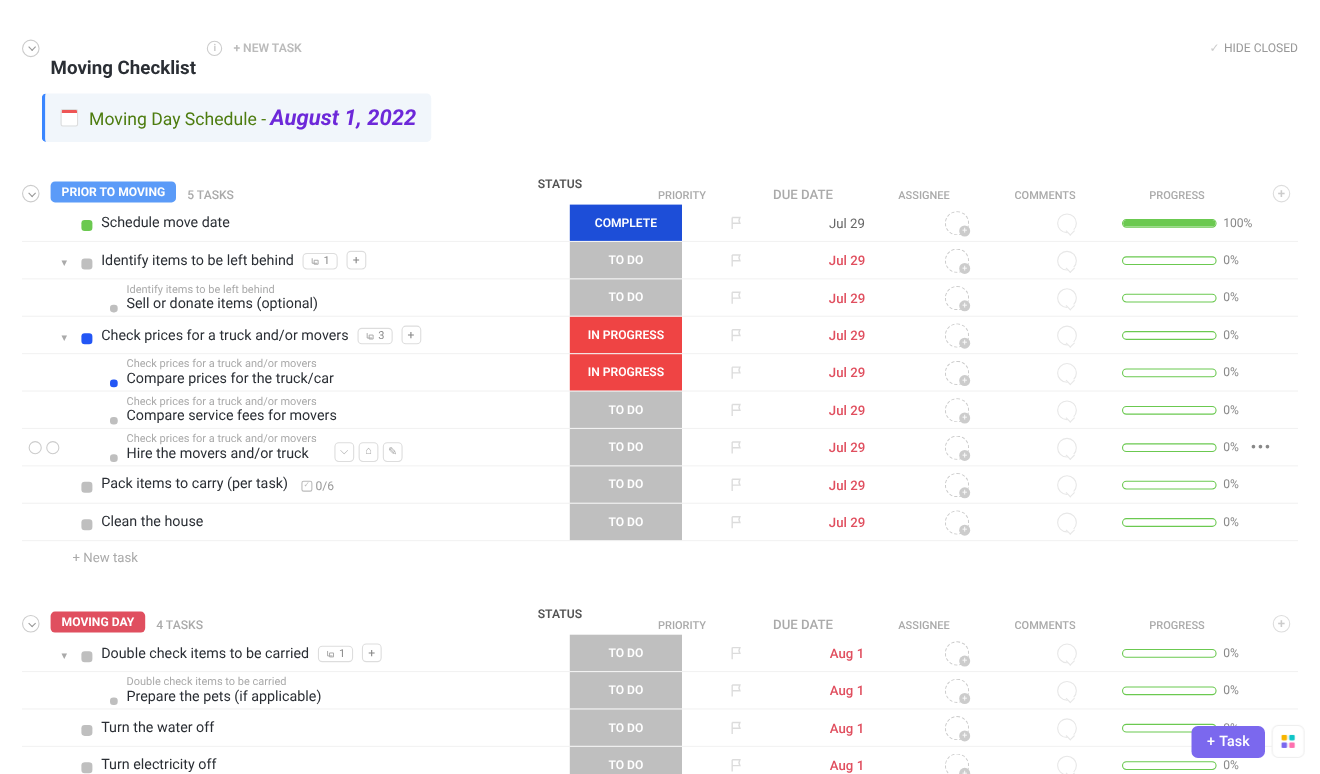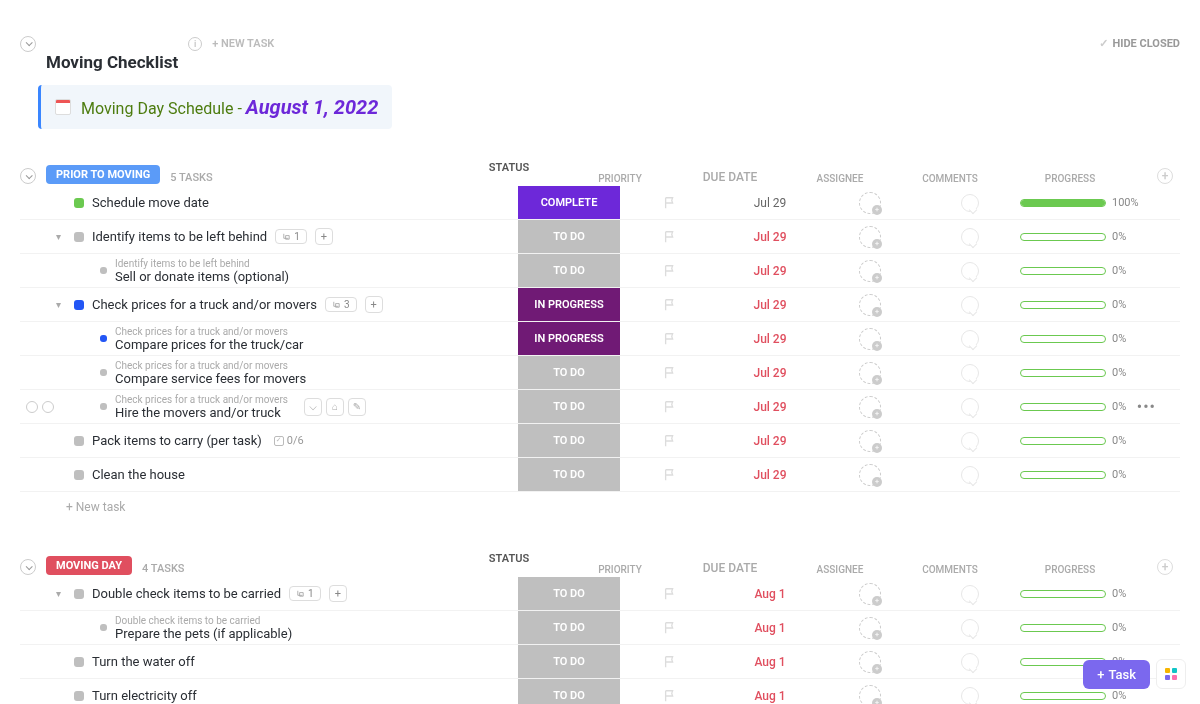--- a/index.html
+++ b/index.html
@@ -5,46 +5,46 @@
 * { box-sizing: border-box; margin: 0; padding: 0; }
 body { font-family: -apple-system, BlinkMacSystemFont, "Segoe UI", Roboto, sans-serif; font-size: 13px; color: #333; background: #fff; }
 .container { padding: 10px 20px; }
 .header { display: flex; align-items: center; gap: 10px; padding: 5px 0; }
 .collapse-circle { width: 16px; height: 16px; border: 1.5px solid #ccc; border-radius: 50%; display:flex; align-items:center; justify-content:center; cursor:pointer; }
 .chev-down { border: solid #999; border-width: 0 1.5px 1.5px 0; display:inline-block; padding:2px; transform: rotate(45deg) translateY(-1px); }
 .title { font-size: 17px; font-weight: 700; color: #2a2e34; margin-top: 37px; }
 .info-icon { width:14px; height:14px; border:1.5px solid #ccc; border-radius:50%; display:flex; align-items:center; justify-content:center; font-size:9px; color:#ccc; font-weight:bold; }
 .new-task-top { color: #bbb; font-size: 11px; font-weight:600; cursor:pointer; }
 .spacer { flex: 1; }
-.hide-closed { color: #999; font-size: 11px; font-weight:700; cursor:pointer; display:flex; align-items:center; gap:4px;}
+.hide-closed { color: #999; font-size: 11px; font-weight:400; cursor:pointer; display:flex; align-items:center; gap:4px;}
 .hide-closed::before { content:"✓"; color:#ccc; }
 .schedule-banner { background: #f1f6fb; border-left: 3px solid #3a86ff; padding: 10px 14px; margin: 8px 0 14px 18px; display: inline-flex; align-items: center; gap:10px; border-radius:4px; min-width:280px; }
 .schedule-banner .cal { width:16px; height:16px; background: linear-gradient(#e55 20%, #fff 20%); border:1px solid #ddd; border-radius:2px;}
 .schedule-text-1 { color:#4d7c0f; font-size:16px; }
 .schedule-text-2 { color:#6d28d9; font-size:20px; font-weight:700; font-style:italic; }
 .section-header { display:flex; align-items:flex-end; gap:10px; padding: 8px 0 2px 0; }
 .section-badge { padding: 3px 10px; border-radius: 4px; font-size: 11px; font-weight:700; color:#fff; text-transform: uppercase; }
 .badge-prior { background: #5b9bf8; }
 .badge-moving { background: #e04f5f; }
 .section-tasks { color:#aaa; font-size:11px; font-weight:500; }
 .col-headers { display:flex; align-items:center; font-size:10px; color:#aaa; text-transform:uppercase; font-weight:500; }
 .col-headers .name-col { flex:1; }
 .col-headers div { text-align:center; }
 .row { display:flex; align-items:center; border-bottom:1px solid #f2f2f2; min-height:32px; }
-.name-col { flex:1; display:flex; align-items:center; gap:8px; min-width:0; padding-left: 36px;}
+.name-col { flex:1; display:flex; align-items:flex-end; gap:8px; min-width:0; padding-left: 36px;}
 .status-col { width:102px; text-align:center; font-size:11px; font-weight:600; padding:10px 0; color:#555; }
 .priority-col { width:100px; display:flex; justify-content:center; }
 .due-col { width:100px; text-align:center; font-size:12px; }
 .assignee-col { width:100px; display:flex; justify-content:center; }
 .comments-col { width:100px; display:flex; justify-content:center; }
 .progress-col { width:130px; display:flex; align-items:center; gap:6px; padding-right:10px;}
 .plus-col { width:30px; }
-.status-complete { background:#6d28d9; color:#fff; }
+.status-complete { background:#1d4ed8; color:#fff; }
 .status-todo { background:#bfbfbf; color:#fff; }
-.status-progress { background:#701a75; color:#fff; }
+.status-progress { background:#ef4444; color:#fff; }
 .due-red { color:#e04f5f; font-weight:500; }
 .due-normal { color:#666; }
 .flag { width:14px; height:14px; position:relative; opacity:0.4; }
 .flag svg { width:14px; height:14px; stroke:#aaa; fill:none; stroke-width:1.5; }
 .assignee-circle { width:22px; height:22px; border:1.5px dashed #ccc; border-radius:50%; position:relative; }
 .assignee-circle::after { content:"+"; position:absolute; bottom:-2px; right:-2px; width:10px; height:10px; background:#ccc; color:#fff; border-radius:50%; font-size:8px; display:flex; align-items:center; justify-content:center;}
 .comment-icon { width:18px; height:18px; border:1.5px solid #ddd; border-radius:50%; position:relative; opacity:0.7;}
 .comment-icon::after { content:""; position:absolute; bottom:-2px; right:2px; width:5px; height:5px; background:#fff; border-right:1.5px solid #ddd; border-bottom:1.5px solid #ddd; transform:rotate(45deg);}
 .progress-bar { flex:1; height:8px; border:1.5px solid #6bc950; border-radius:5px; position:relative; overflow:hidden;}
 .progress-fill { height:100%; background:#6bc950; }

